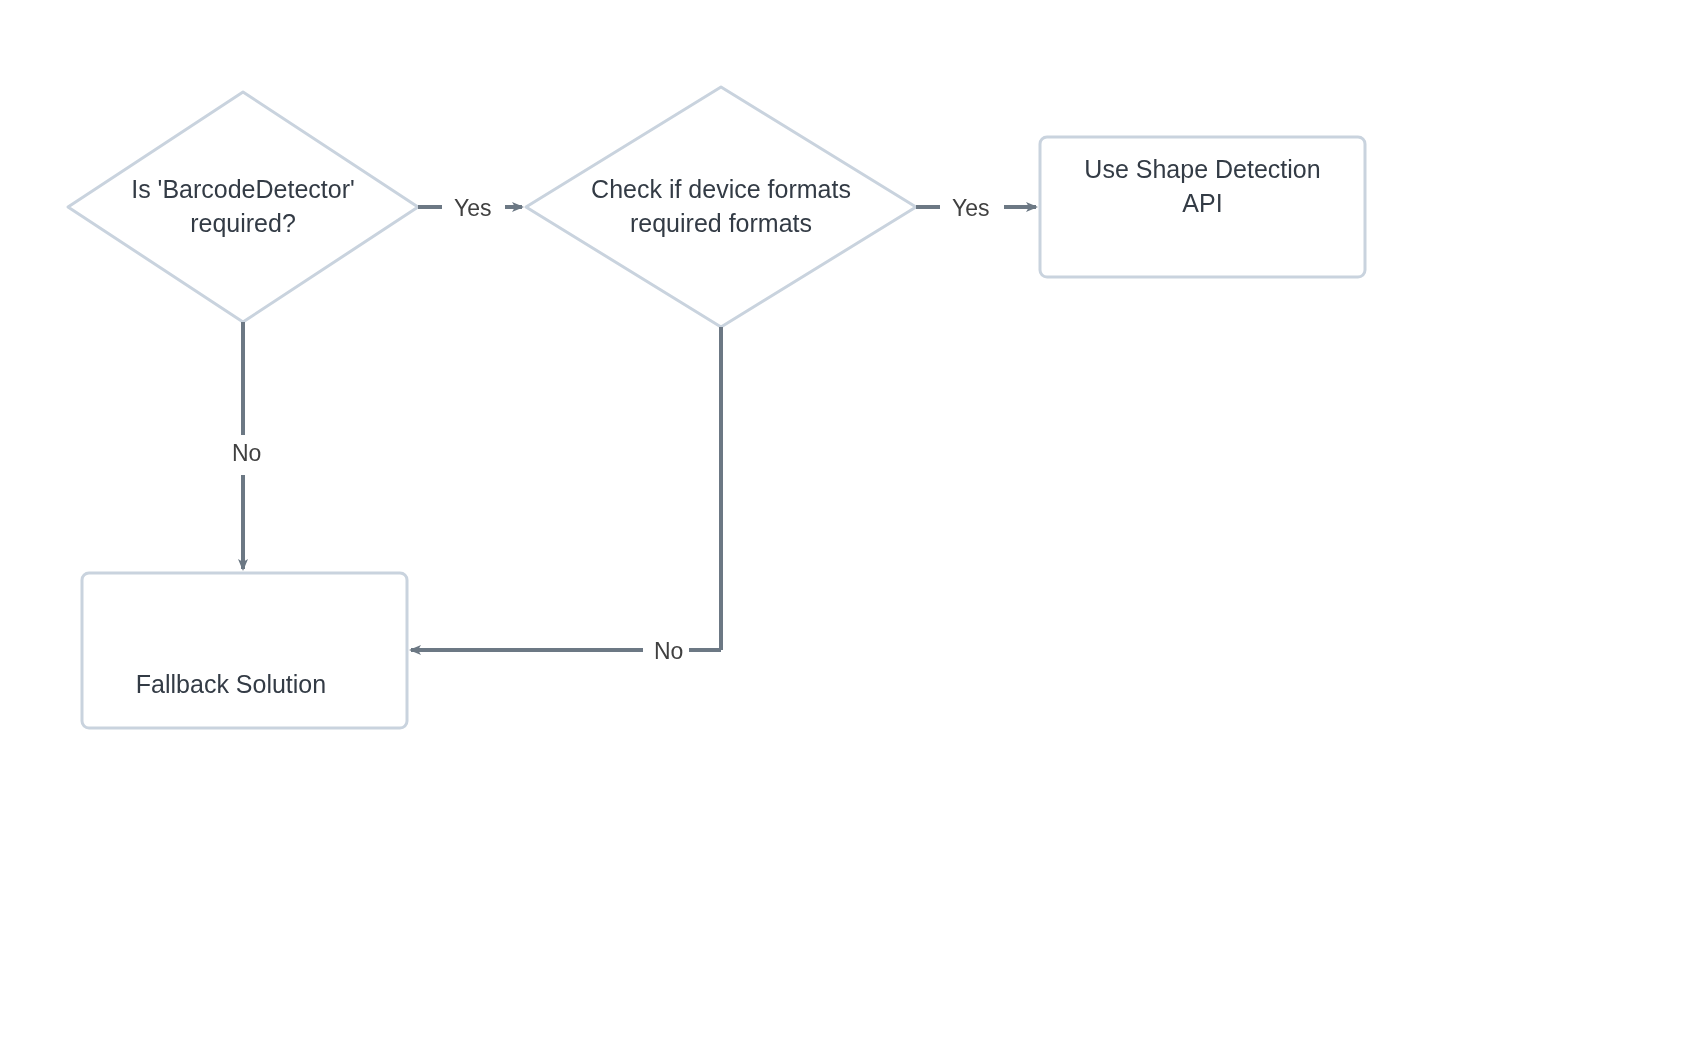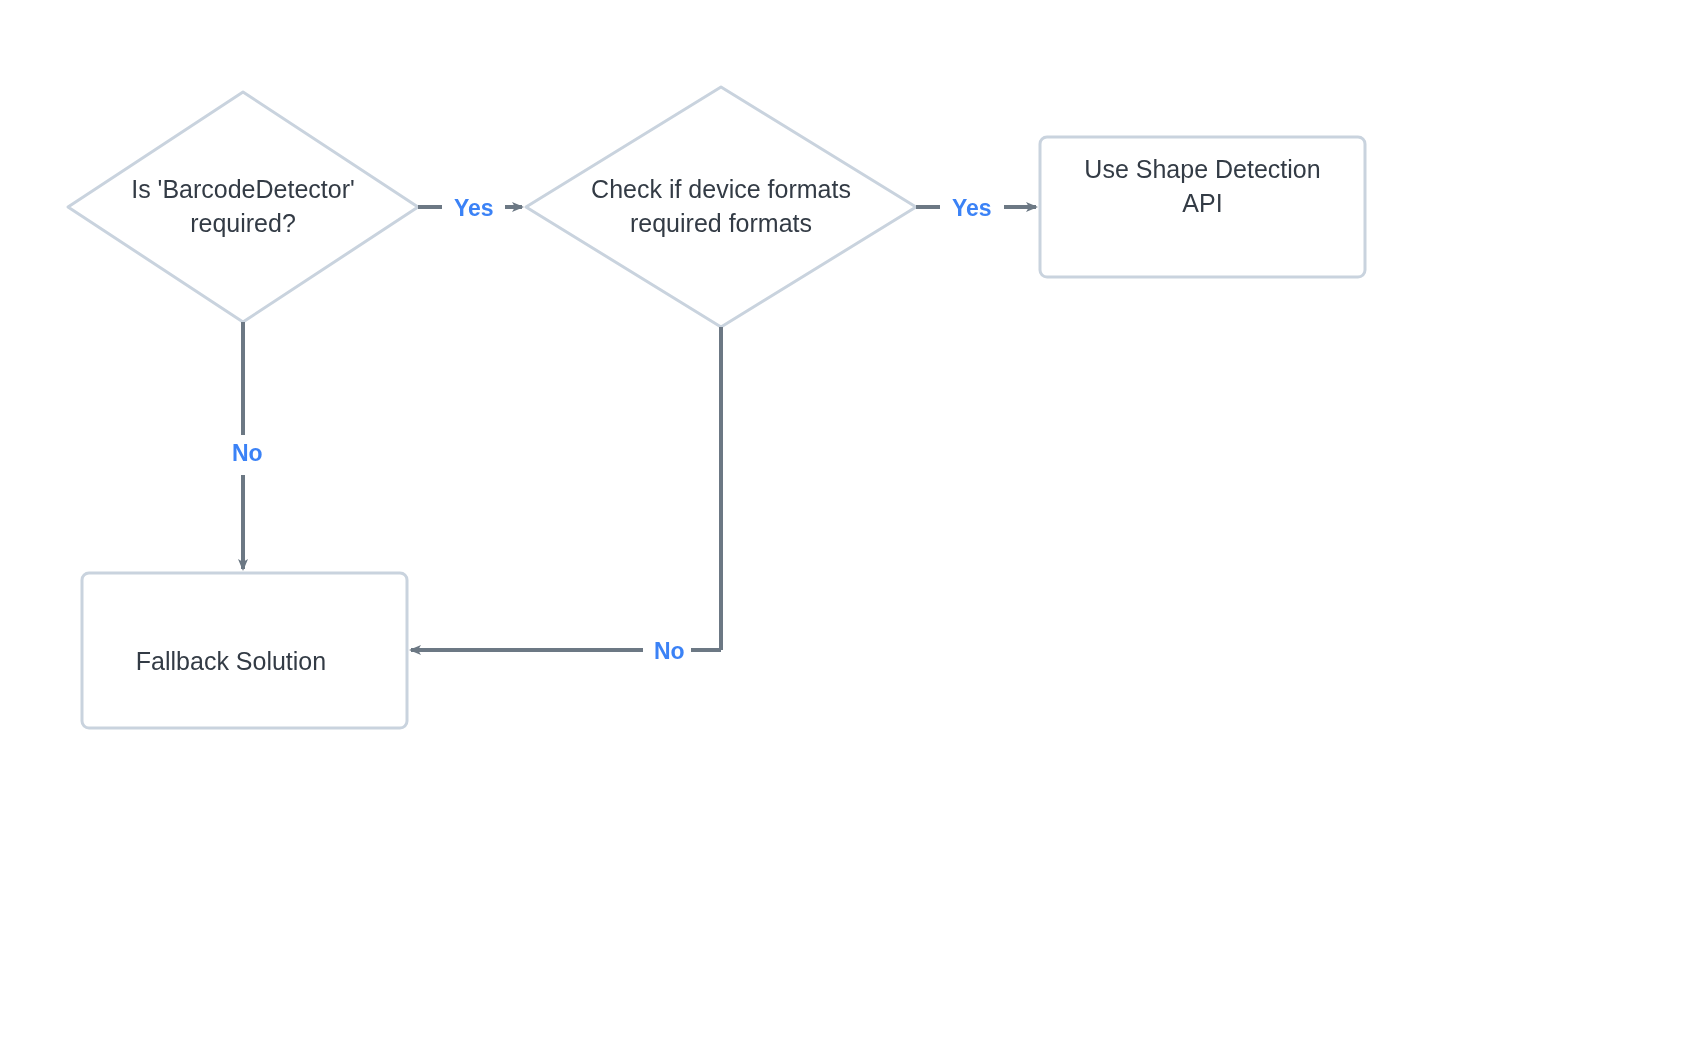--- a/index.html
+++ b/index.html
@@ -19,24 +19,24 @@
     }
     .node-label {
       font-size: 25px;
       color: #333b45;
       text-align: center;
       line-height: 1.35;
       font-weight: 400;
     }
     .edge-label {
       font-size: 23px;
-      color: #3b82f6;
+      color: #404040;
       background: #ffffff;
       padding: 2px 6px;
-      font-weight: 700;
+      font-weight: 400;
     }
     .abs { position: absolute; }
     .center-wrap {
       display: flex;
       align-items: center;
       justify-content: center;
       text-align: center;
     }
   </style>
 </head>
@@ -85,21 +85,21 @@
   </div>
 </div>
 
 <div class="abs center-wrap" style="left:1040px; top:137px; width:325px; height:100px;">
   <div class="node-label" style="font-size:25px; font-weight:500;">
     <span>Use Shape Detection</span><br>
     <span>API</span>
   </div>
 </div>
 
-<div class="abs center-wrap" style="left:82px; top:584px; width:298px; height:155px;">
+<div class="abs center-wrap" style="left:82px; top:607px; width:298px; height:155px;">
   <div class="node-label" style="font-size:25px; font-weight:500;">Fallback Solution</div>
 </div>
 
 <div class="abs edge-label" style="left:448px; top:193px;">Yes</div>
 
 <div class="abs edge-label" style="left:946px; top:193px;">Yes</div>
 
 <div class="abs edge-label" style="left:226px; top:438px;">No</div>
 
 <div class="abs edge-label" style="left:648px; top:636px;">No</div>

